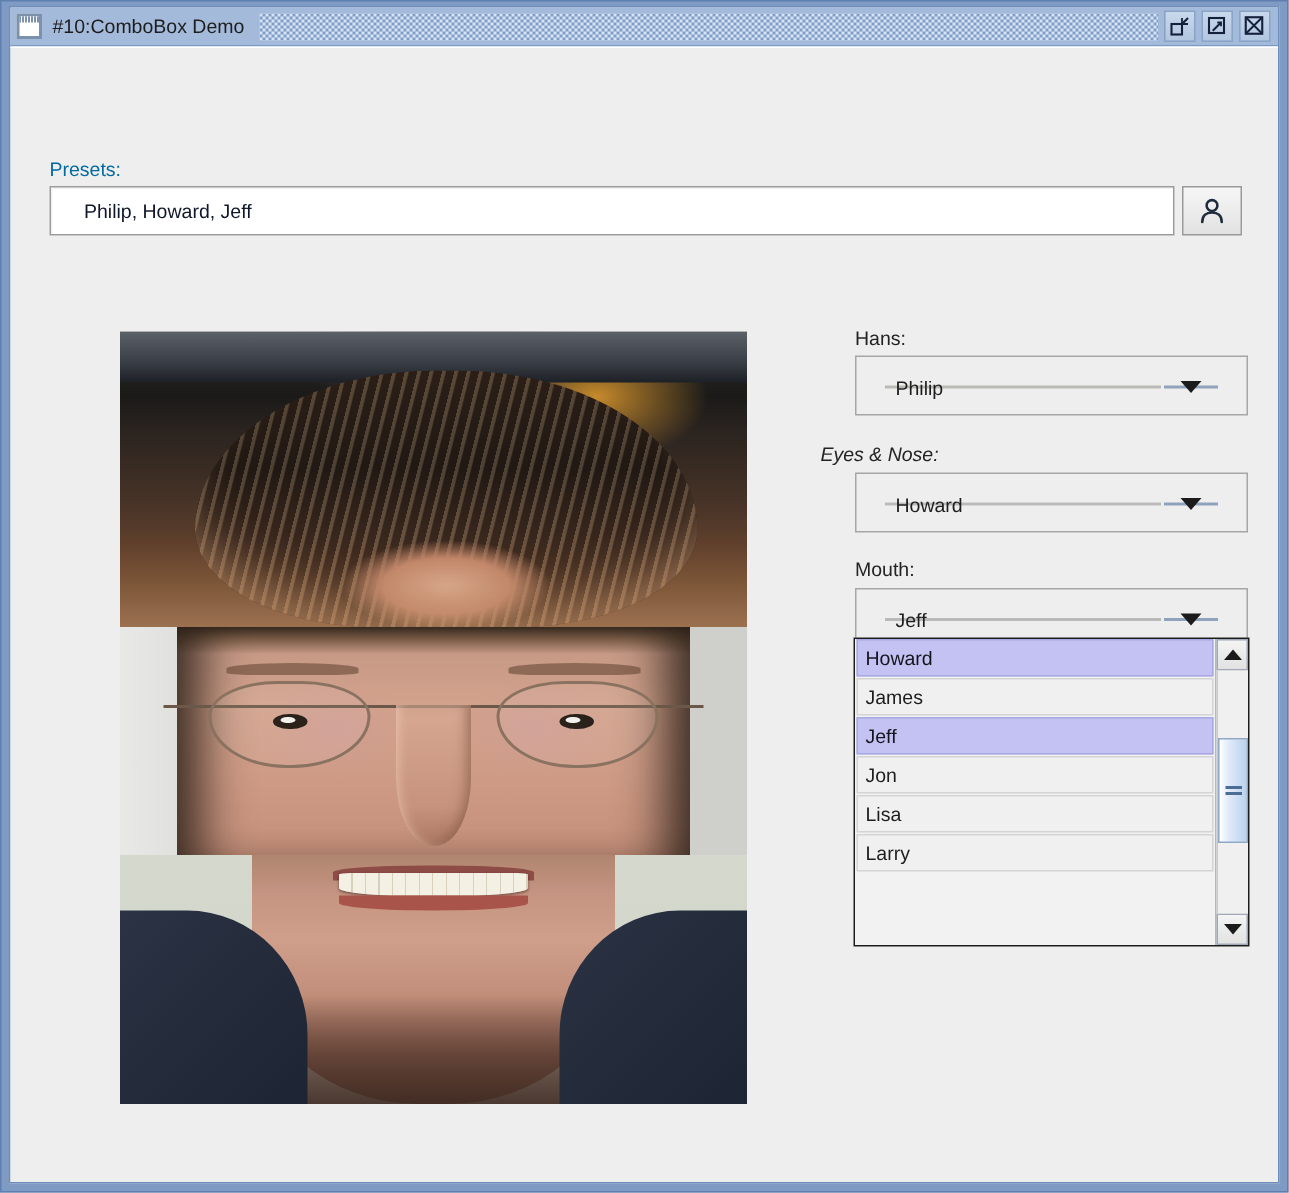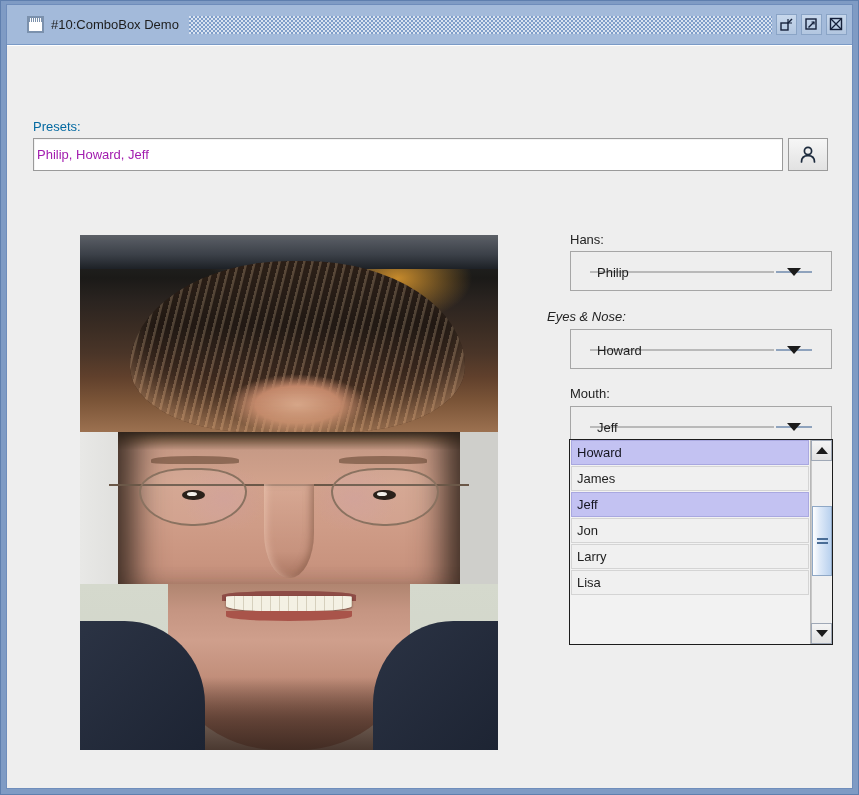--- a/index.html
+++ b/index.html
@@ -25,28 +25,28 @@
     position: absolute;
     left: 5px; top: 3px; right: 5px; bottom: 5px;
     border: 1px solid #6f8dbb;
     display: flex;
     flex-direction: column;
     background: #eeeeee;
   }
 
   
   #titlebar {
-    height: 40px;
+    height: 26px;
     min-height: 26px;
     background: #a3bada;
     border-bottom: 1px solid #7a9ac6;
     display: flex;
     align-items: center;
     position: relative;
-    padding: 0 2px 0 20px;
+    padding: 0 2px 0 4px;
   }
   .title-icon {
     width: 17px; height: 17px;
     margin-right: 7px;
     background: #ffffff;
     border: 2px solid #7b91ad;
     position: relative;
     flex: 0 0 auto;
   }
   .title-icon::before {
@@ -113,23 +113,23 @@
     width: 795px; height: 33px;
     display: flex;
   }
   #presets-field {
     flex: 1 1 auto;
     background: #ffffff;
     border: 1px solid #9a9a9a;
     box-shadow: inset 1px 1px 0 #f3f3f3;
     display: flex;
     align-items: center;
-    padding: 0 3px;
+    padding: 0 22px;
     font-size: 13px;
-    color: #a21caf;
+    color: #0f172a;
   }
   #presets-button {
     width: 40px;
     margin-left: 5px;
     background: linear-gradient(to bottom, #f6f6f6 0%, #e2e2e2 100%);
     border: 1px solid #9a9a9a;
     display: flex;
     align-items: center;
     justify-content: center;
   }
@@ -493,22 +493,22 @@
           <div class="arrow-glyph"></div>
         </div>
       </div>
 
       <div id="dropdown">
         <div id="dropdown-list">
             <div class="list-item selected">Howard</div>
             <div class="list-item">James</div>
             <div class="list-item selected">Jeff</div>
             <div class="list-item">Jon</div>
+            <div class="list-item">Lisa</div>
             <div class="list-item">Larry</div>
-            <div class="list-item">Lisa</div>
           </div>
         <div id="dropdown-scrollbar">
           <div class="sb-btn">
             <div class="sb-up"></div>
           </div>
           <div class="sb-track">
             <div class="sb-thumb" id="sb-thumb" style="top: 28%;">
               <div class="sb-grip"></div>
               <div class="sb-grip"></div>
             </div>

